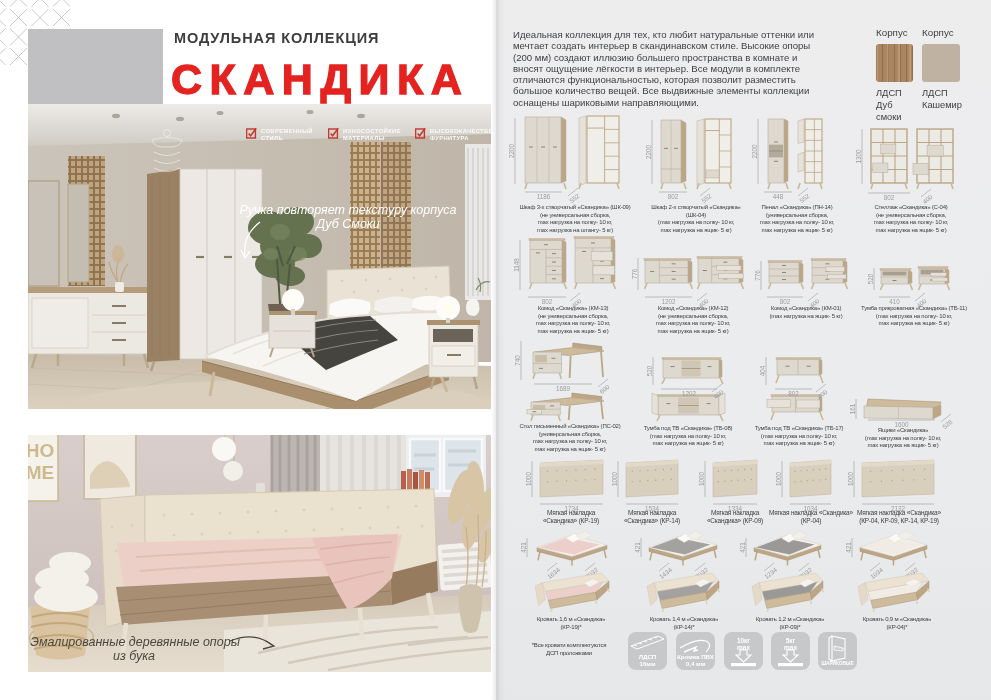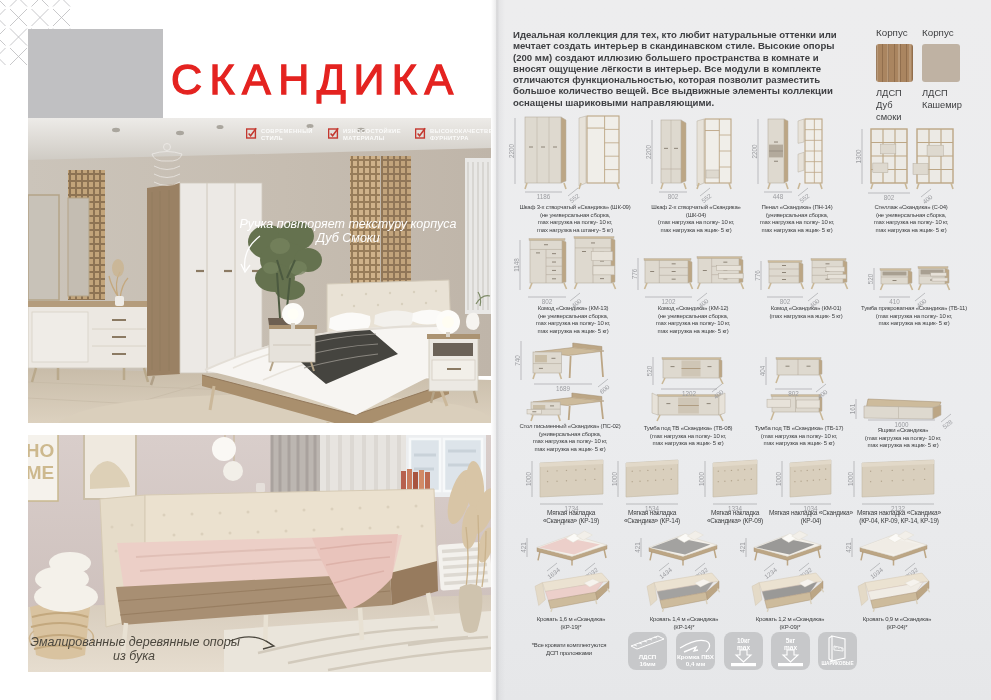--- a/index.html
+++ b/index.html
@@ -4,25 +4,25 @@
 *{margin:0;padding:0;box-sizing:border-box}
 html,body{width:991px;height:700px;overflow:hidden;background:#fff;font-family:"Liberation Sans",sans-serif}
 .abs{position:absolute}
 #page{position:relative;width:991px;height:700px;background:#fff}
 #rightbg{position:absolute;left:496px;top:0;width:495px;height:700px;
   background:linear-gradient(180deg,#ededee 0%,#ebecee 60%,#e6e7e9 100%)}
 #foldshadow{position:absolute;left:491px;top:0;width:14px;height:700px;
   background:linear-gradient(90deg,rgba(120,120,125,0) 0%,rgba(120,120,125,0.18) 45%,rgba(170,170,175,0.12) 60%,rgba(235,236,238,0) 100%)}
 .graybox{position:absolute;left:28px;top:29px;width:135px;height:133px;background:#c0c0c2}
 .kicker{position:absolute;left:174px;top:30px;font-size:14.5px;letter-spacing:0.9px;color:#3d3d3f;font-weight:bold}
-.title{position:absolute;left:171px;top:55px;font-size:43px;font-weight:normal;color:#e42320;letter-spacing:7.5px;-webkit-text-stroke:1.3px #e42320}
+.title{position:absolute;left:171px;top:55px;font-size:43px;font-weight:bold;color:#e42320;letter-spacing:7.5px;-webkit-text-stroke:1.3px #e42320}
 .feat{position:absolute;top:127px;display:flex;gap:4px}
 .feat-t{font-size:5.8px;font-weight:bold;color:#fbfbfa;letter-spacing:0.4px;line-height:7px;padding-top:1px}
 .photo{position:absolute;left:28px;overflow:hidden}
-.para{position:absolute;left:513px;top:29px;font-size:9.6px;line-height:11.3px;color:#3f4043;font-weight:bold;letter-spacing:0px;white-space:nowrap}
+.para{position:absolute;left:513px;top:29px;font-size:9.6px;line-height:11.3px;color:#3f4043;font-weight:normal;letter-spacing:0px;white-space:nowrap}
 .sw-l{position:absolute;font-size:9.8px;color:#3e3f41}
 .sw-b{position:absolute;font-size:9.3px;color:#3e3f41;line-height:12.2px}
 .swatch{position:absolute;border-radius:3px}
 .badge{position:absolute;width:39px;height:38px;border-radius:8px;background:#c7c8ca}
 .badge-t{position:absolute;left:0;right:0;bottom:3px;text-align:center;font-size:6.2px;font-weight:bold;color:#fff;line-height:7px}
 </style></head>
 <body>
 <div id="page">
 
 <div id="rightbg"></div>
@@ -45,24 +45,25 @@
         <path d="M53.0 28.5 L70.0 45.5 M70.0 28.5 L53.0 45.5"></path>
         <path d="M-11.5 48.0 L5.5 65.0 M5.5 48.0 L-11.5 65.0"></path>
         <path d="M10.0 48.0 L27.0 65.0 M27.0 48.0 L10.0 65.0"></path>
         <path d="M31.5 48.0 L48.5 65.0 M48.5 48.0 L31.5 65.0"></path>
         <path d="M53.0 48.0 L70.0 65.0 M70.0 48.0 L53.0 65.0"></path>
       </g>
     </svg>
 
 <div class="graybox"></div>
 
+<div class="kicker">МОДУЛЬНАЯ КОЛЛЕКЦИЯ</div>
 
 <div class="title">СКАНДИКА</div>
 
-<div class="photo" style="top:118px;width:463px;height:364px"><svg width="463" height="305" viewBox="0 0 463 305" font-family="Liberation Sans, sans-serif">
+<div class="photo" style="top:104px;width:463px;height:364px"><svg width="463" height="305" viewBox="0 0 463 305" font-family="Liberation Sans, sans-serif">
         <defs>
           <linearGradient id="ceil" x1="0" y1="0" x2="0" y2="1">
             <stop offset="0" stop-color="#edebe8"></stop>
             <stop offset="1" stop-color="#cfcbc4"></stop>
           </linearGradient>
           <linearGradient id="wall1" x1="0" y1="0" x2="1" y2="0">
             <stop offset="0" stop-color="#cbc4ba"></stop>
             <stop offset="0.55" stop-color="#c6bdb1"></stop>
             <stop offset="1" stop-color="#bfb5a9"></stop>
           </linearGradient>

